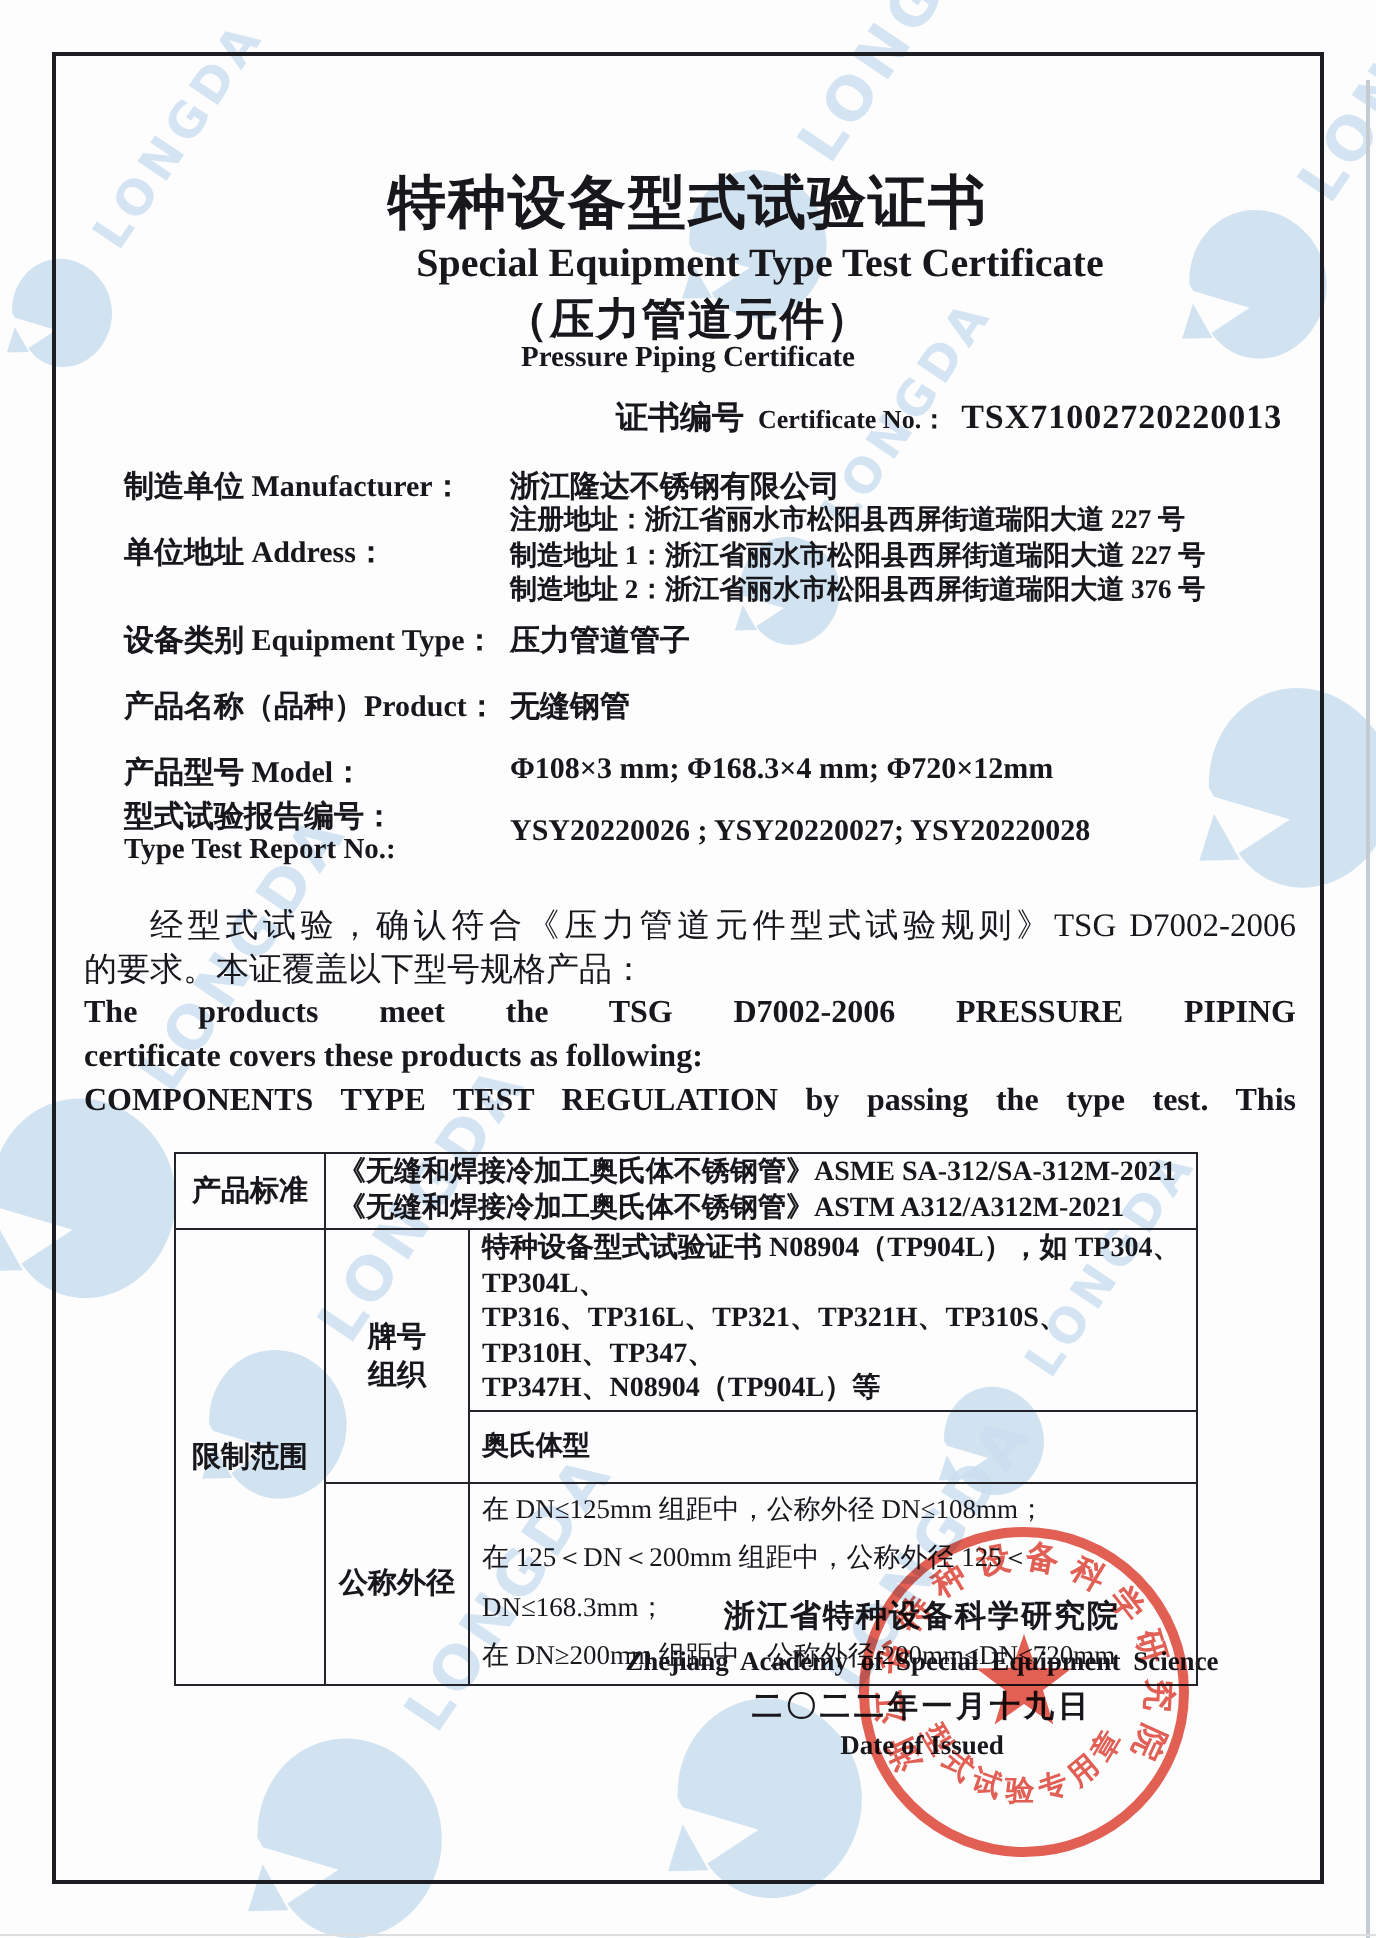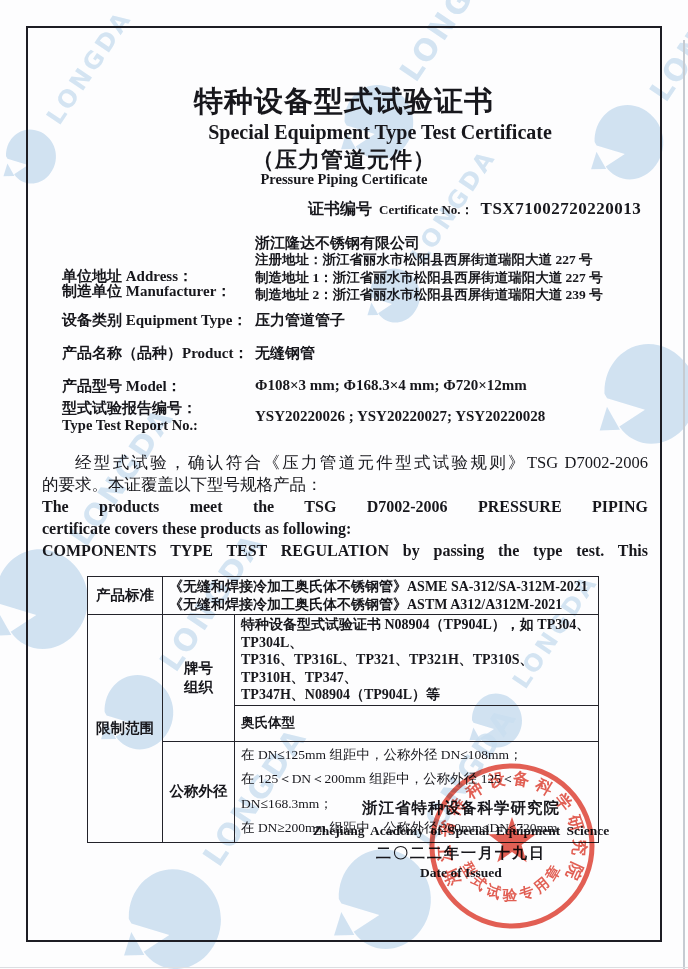--- a/index.html
+++ b/index.html
@@ -144,28 +144,28 @@
     <div class="abs ctr t-en">Special Equipment Type Test Certificate</div>
     <div class="abs ctr t-szh">（压力管道元件）</div>
     <div class="abs ctr t-sen">Pressure Piping Certificate</div>
 
     <div class="abs cert-line">
       <span class="zh">证书编号</span>
       <span class="en">Certificate No.：</span>
       <span class="no">TSX71002720220013</span>
     </div>
 
-    <div class="abs f-label" style="top:234px;margin-top:48px;">制造单位 Manufacturer：</div>
+    <div class="abs f-label" style="top:234px;">制造单位 Manufacturer：</div>
     <div class="abs f-value" style="top:234px;">浙江隆达不锈钢有限公司</div>
 
     <div class="abs f-label" style="top:267px;">单位地址 Address：</div>
     <div class="abs addr-lines">
       <div>注册地址：浙江省丽水市松阳县西屏街道瑞阳大道 227 号</div>
       <div>制造地址 1：浙江省丽水市松阳县西屏街道瑞阳大道 227 号</div>
-      <div>制造地址 2：浙江省丽水市松阳县西屏街道瑞阳大道 239 号</div>
+      <div>制造地址 2：浙江省丽水市松阳县西屏街道瑞阳大道 376 号</div>
     </div>
 
     <div class="abs f-label" style="top:311px;">设备类别 Equipment Type：</div>
     <div class="abs f-value" style="top:311px;">压力管道管子</div>
 
     <div class="abs f-label" style="top:344px;">产品名称（品种）Product：</div>
     <div class="abs f-value" style="top:344px;">无缝钢管</div>
 
     <div class="abs f-label" style="top:377px;">产品型号 Model：</div>
     <div class="abs f-value" style="top:377px;">Φ108×3 mm;  Φ168.3×4 mm;  Φ720×12mm</div>

